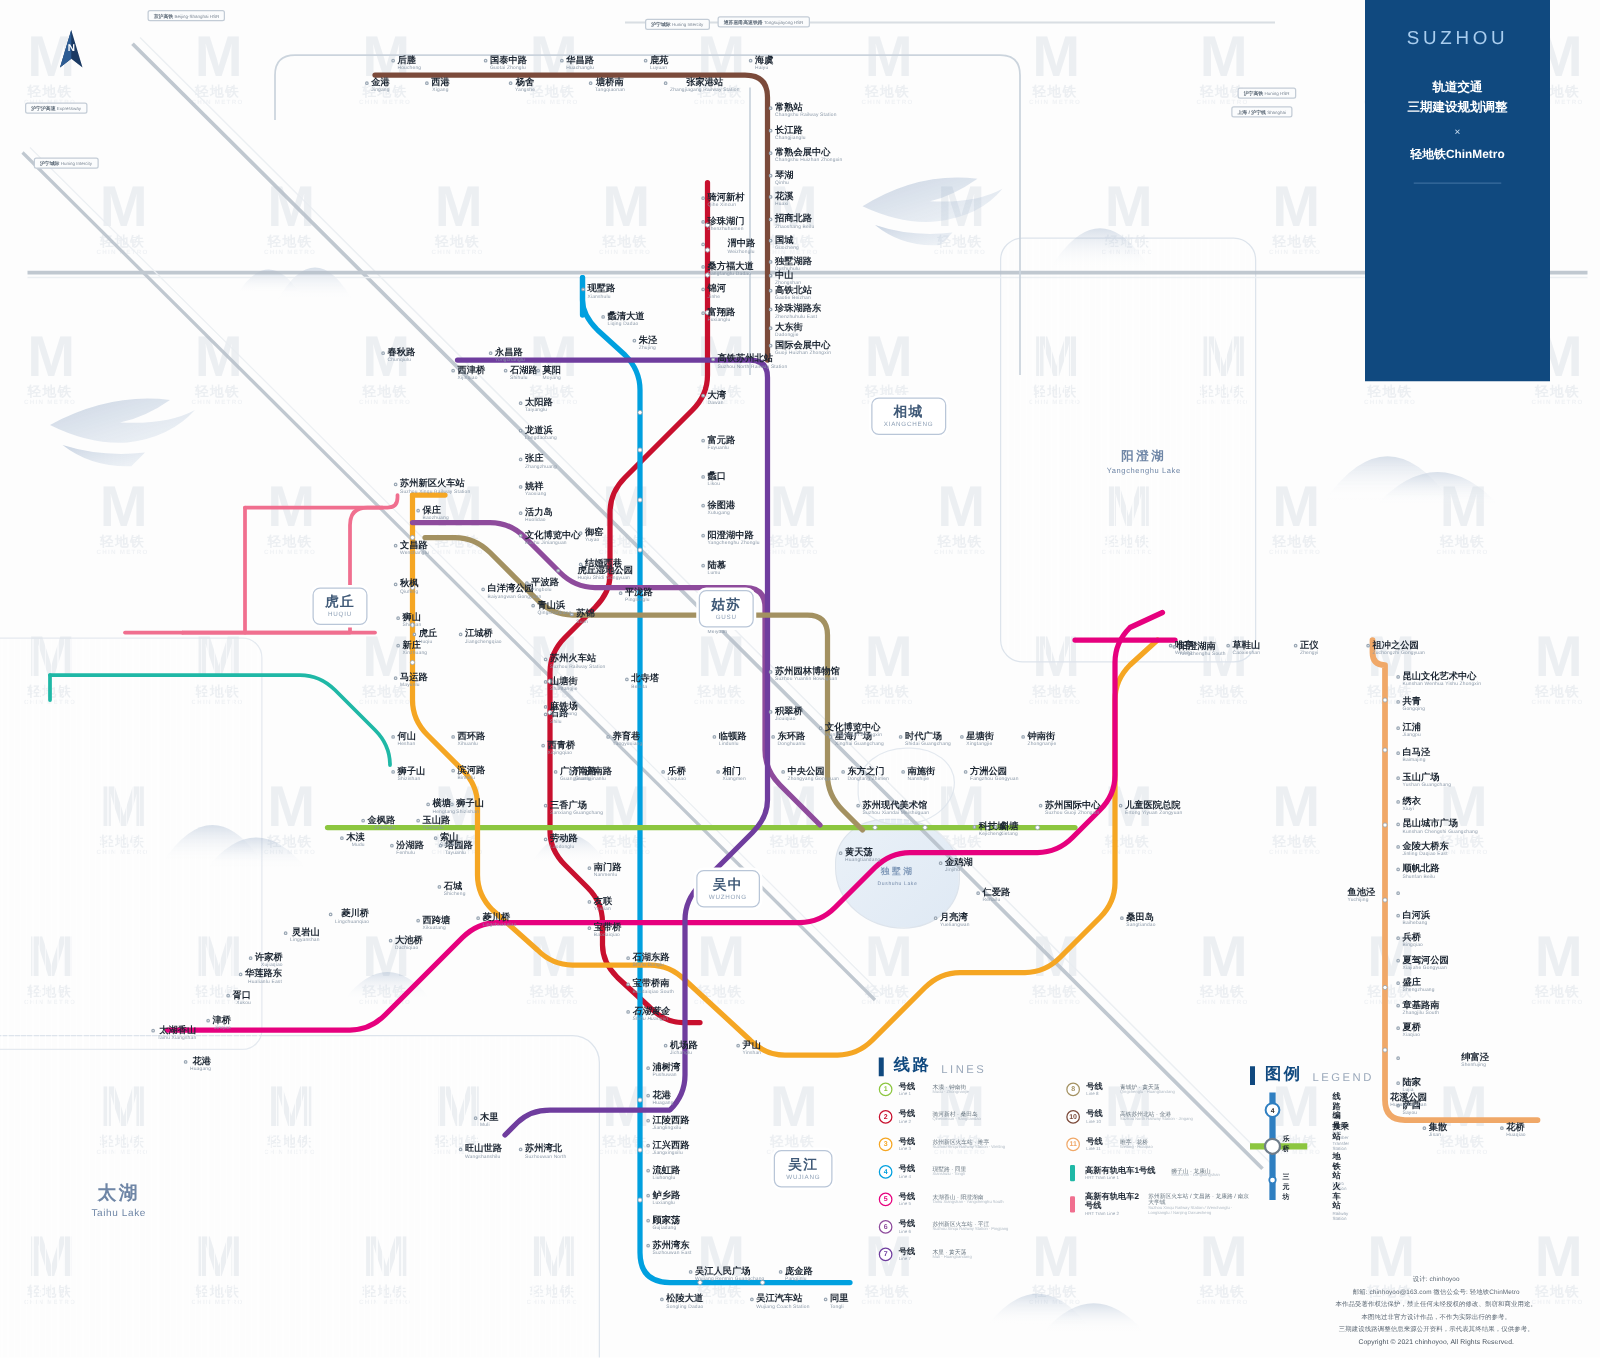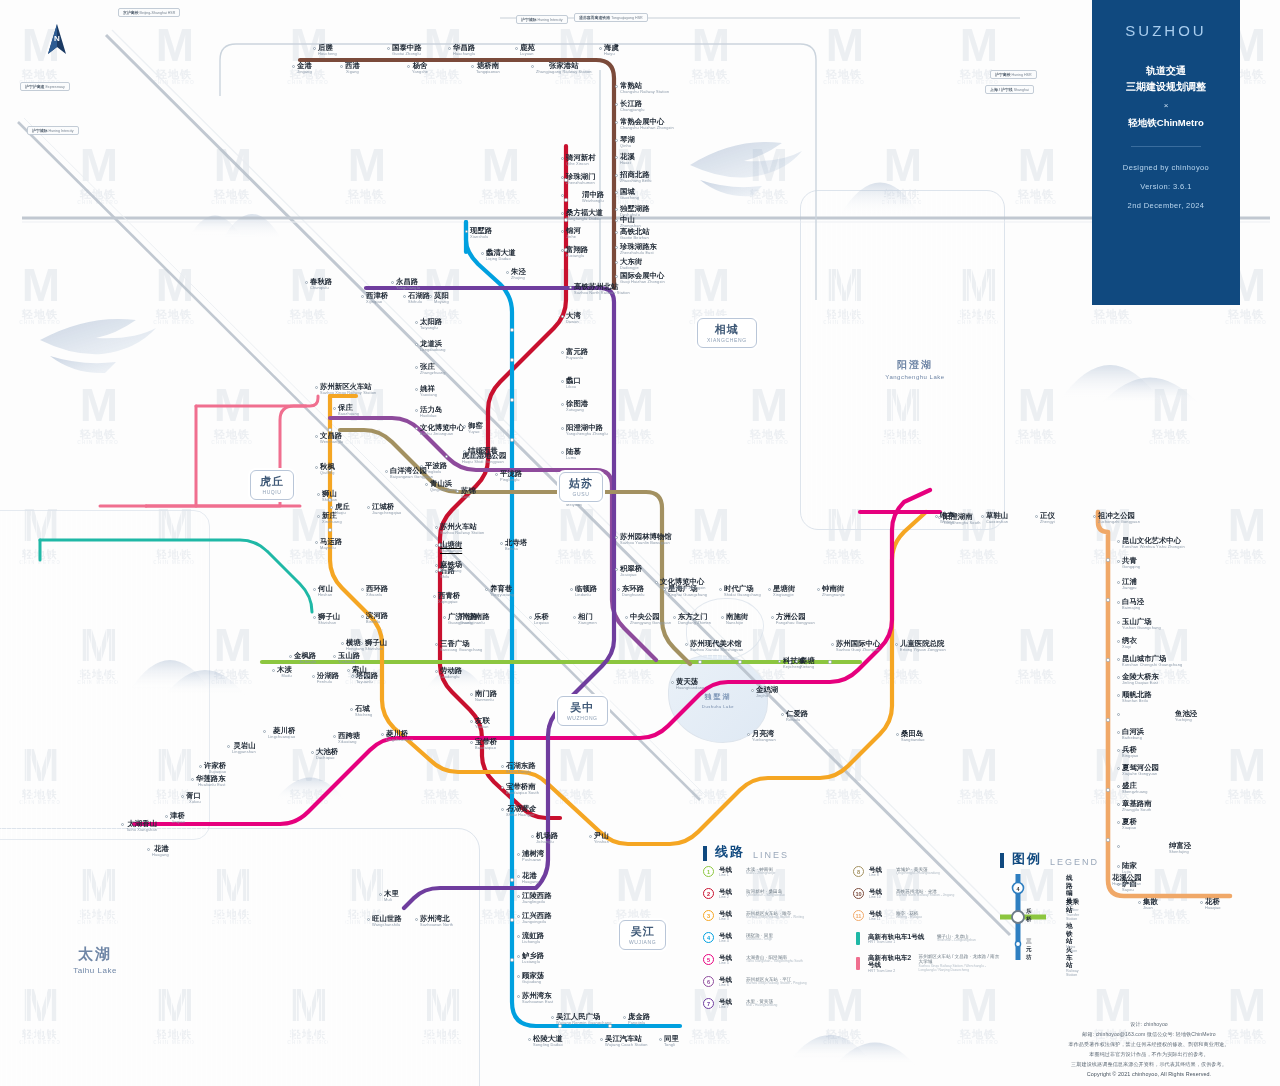--- a/index.html
+++ b/index.html
@@ -1085,21 +1085,21 @@
       <div class="lbl" style="left:776px;top:613px;">
         <span class="zh">方洲公园</span>
         <span class="en">Fangzhou Gongyuan</span>
       </div>
       <div style="position:absolute;z-index:11;left:771px;top:616px;width:3px;height:3px;border-radius:50%;background:#fff;border:1px solid #9aa7b4;"></div>
       <div class="lbl" style="left:822px;top:585px;">
         <span class="zh">钟南街</span>
         <span class="en">Zhongnanjie</span>
       </div>
       <div style="position:absolute;z-index:11;left:817px;top:588px;width:3px;height:3px;border-radius:50%;background:#fff;border:1px solid #9aa7b4;"></div>
-      <div class="lbl" style="left:440px;top:541px;text-decoration:underline;">
+      <div class="lbl" style="left:440px;top:541px;">
         <span class="zh">山塘街</span>
         <span class="en">Shantangjie</span>
       </div>
       <div style="position:absolute;z-index:11;left:435px;top:544px;width:3px;height:3px;border-radius:50%;background:#fff;border:1px solid #9aa7b4;"></div>
       <div class="lbl" style="left:440px;top:567px;">
         <span class="zh">石路</span>
         <span class="en">Shilu</span>
       </div>
       <div style="position:absolute;z-index:11;left:435px;top:570px;width:3px;height:3px;border-radius:50%;background:#fff;border:1px solid #9aa7b4;"></div>
       <div class="lbl" style="left:448px;top:613px;">
@@ -1465,21 +1465,21 @@
       <div class="lbl" style="left:1122px;top:673px;">
         <span class="zh">金陵大桥东</span>
         <span class="en">Jinling Daqiao East</span>
       </div>
       <div style="position:absolute;z-index:11;left:1117px;top:676px;width:3px;height:3px;border-radius:50%;background:#fff;border:1px solid #9aa7b4;"></div>
       <div class="lbl" style="left:1122px;top:691px;">
         <span class="zh">顺帆北路</span>
         <span class="en">Shunfan Beilu</span>
       </div>
       <div style="position:absolute;z-index:11;left:1117px;top:694px;width:3px;height:3px;border-radius:50%;background:#fff;border:1px solid #9aa7b4;"></div>
-      <div class="lbl" style="left:1175px;top:710px;">
+      <div class="lbl" style="left:1078px;top:710px;">
         <span class="zh">鱼池泾</span>
         <span class="en">Yuchijing</span>
       </div>
       <div style="position:absolute;z-index:11;left:1117px;top:713px;width:3px;height:3px;border-radius:50%;background:#fff;border:1px solid #9aa7b4;"></div>
       <div class="lbl" style="left:1122px;top:728px;">
         <span class="zh">白河浜</span>
         <span class="en">Baihebang</span>
       </div>
       <div style="position:absolute;z-index:11;left:1117px;top:731px;width:3px;height:3px;border-radius:50%;background:#fff;border:1px solid #9aa7b4;"></div>
       <div class="lbl" style="left:1122px;top:746px;">
@@ -1634,25 +1634,20 @@
 
   <div id="title-panel">
     <div class="en-main">SUZHOU</div>
     <div class="sub1">
       <div>轨道交通</div>
       <div>三期建设规划调整</div>
     </div>
     <div class="x">×</div>
     <div class="sub2">轻地铁ChinMetro</div>
     <hr>
-    <div class="meta">
-      <div>Designed by chinhoyoo</div>
-      <div>Version:  3.6.1</div>
-      <div>2nd December, 2024</div>
-    </div>
   </div>
 
   <div class="panel-head" style="left:703px;top:843px;">
     <div class="bar"></div>
     <div class="zh">线路</div>
     <div class="en">LINES</div>
   </div>
   <div id="lines-legend">
       <div class="lrow" style="left:0px;top:0px;">
         <div class="lbadge" style="border-color:#8cc63f;color:#8cc63f;">1</div>

